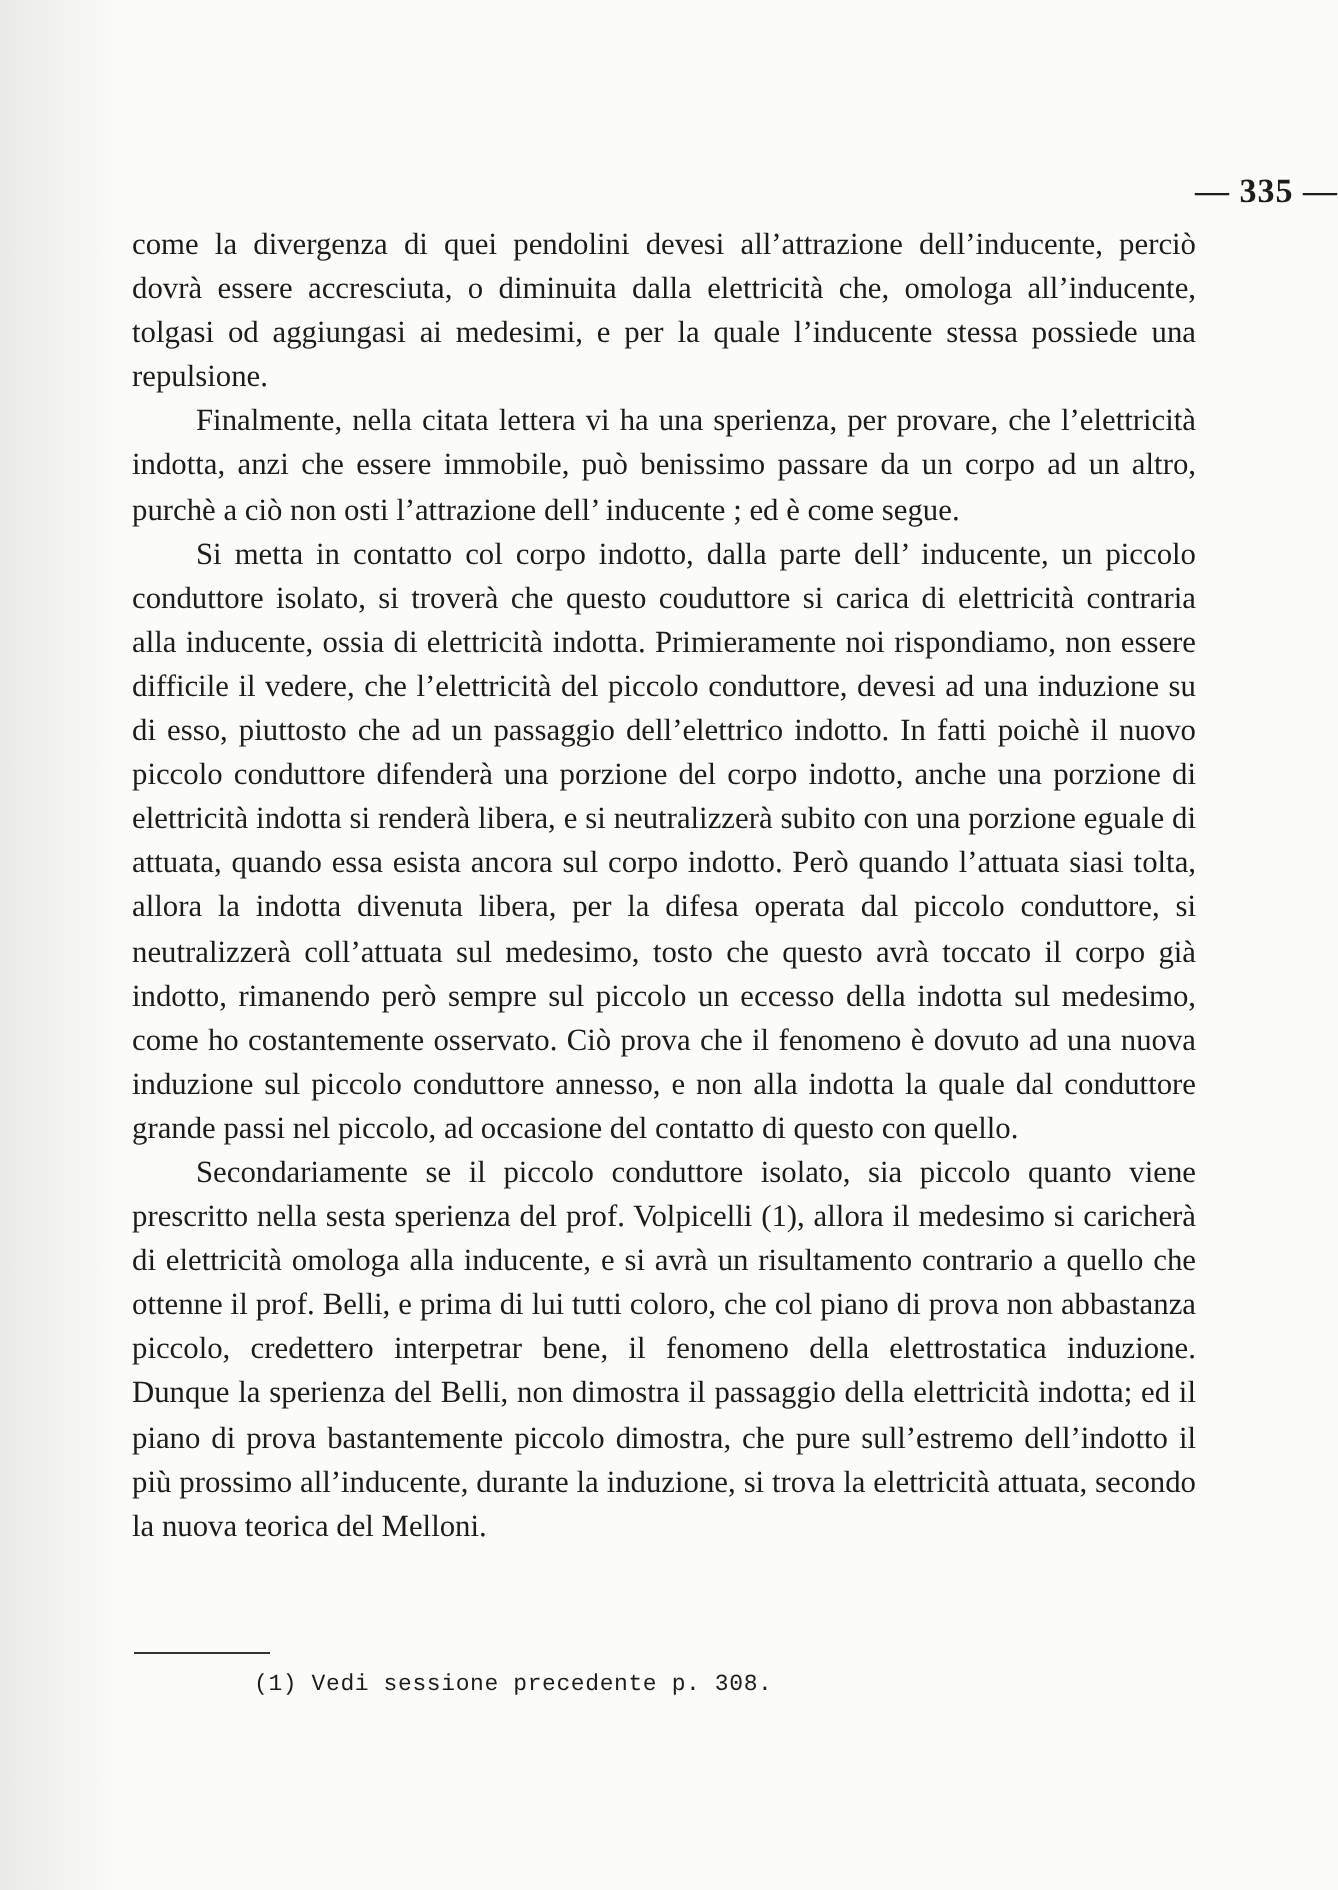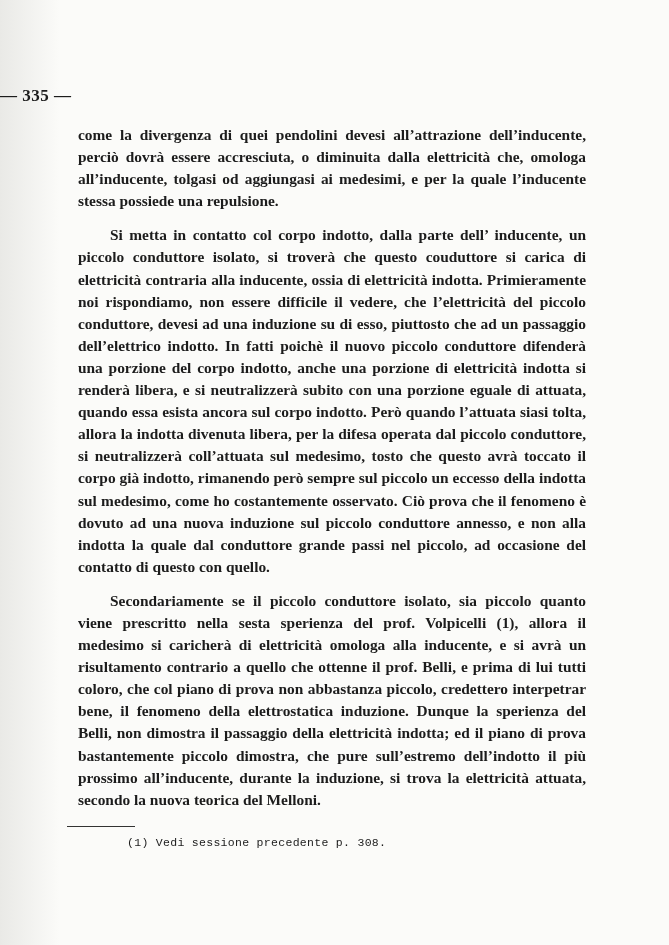--- a/index.html
+++ b/index.html
@@ -19,38 +19,37 @@
       position: absolute;
       left: 0; top: 0;
       width: 60px; height: 945px;
       background: linear-gradient(to right, rgba(200,200,195,0.35), rgba(255,255,255,0));
     }
     .page-number {
       position: absolute;
       top: 86px;
       left: 0;
       width: 669px;
-      text-align: left;
+      text-align: right;
       font-size: 17px;
       font-weight: bold;
       letter-spacing: 0.5px;
     }
     .body-text {
       position: absolute;
       top: 112px;
       left: 66px;
       width: 532px;
       font-size: 15.4px;
       line-height: 22.1px;
       text-align: justify;
     }
     .body-text p {
-      margin: 12px;
+      margin: 0;
       text-indent: 0;
-      font-weight: bold;
     }
     .body-text p.indent {
       text-indent: 32px;
     }
     .footnote-rule {
       position: absolute;
       top: 826px;
       left: 67px;
       width: 68px;
       height: 0;
@@ -67,18 +66,19 @@
   </style>
 </head>
 <body>
 
 <div class="page-shade"></div>
 
 <div class="page-number">— 335 —</div>
 
 <div class="body-text">
   <p>come la divergenza di quei pendolini devesi all’attrazione dell’inducente, perciò dovrà essere accresciuta, o diminuita dalla elettricità che, omologa all’inducente, tolgasi od aggiungasi ai medesimi, e per la quale l’inducente stessa possiede una repulsione.</p>
+  <p class="indent">Finalmente, nella citata lettera vi ha una sperienza, per provare, che l’elettricità indotta, anzi che essere immobile, può benissimo passare da un corpo ad un altro, purchè a ciò non osti l’attrazione dell’ inducente ; ed è come segue.</p>
   <p class="indent">Si metta in contatto col corpo indotto, dalla parte dell’ inducente, un piccolo conduttore isolato, si troverà che questo couduttore si carica di elettricità contraria alla inducente, ossia di elettricità indotta. Primieramente noi rispondiamo, non essere difficile il vedere, che l’elettricità del piccolo conduttore, devesi ad una induzione su di esso, piuttosto che ad un passaggio dell’elettrico indotto. In fatti poichè il nuovo piccolo conduttore difenderà una porzione del corpo indotto, anche una porzione di elettricità indotta si renderà libera, e si neutralizzerà subito con una porzione eguale di attuata, quando essa esista ancora sul corpo indotto. Però quando l’attuata siasi tolta, allora la indotta divenuta libera, per la difesa operata dal piccolo conduttore, si neutralizzerà coll’attuata sul medesimo, tosto che questo avrà toccato il corpo già indotto, rimanendo però sempre sul piccolo un eccesso della indotta sul medesimo, come ho costantemente osservato. Ciò prova che il fenomeno è dovuto ad una nuova induzione sul piccolo conduttore annesso, e non alla indotta la quale dal conduttore grande passi nel piccolo, ad occasione del contatto di questo con quello.</p>
   <p class="indent">Secondariamente se il piccolo conduttore isolato, sia piccolo quanto viene prescritto nella sesta sperienza del prof. Volpicelli (1), allora il medesimo si caricherà di elettricità omologa alla inducente, e si avrà un risultamento contrario a quello che ottenne il prof. Belli, e prima di lui tutti coloro, che col piano di prova non abbastanza piccolo, credettero interpetrar bene, il fenomeno della elettrostatica induzione. Dunque la sperienza del Belli, non dimostra il passaggio della elettricità indotta; ed il piano di prova bastantemente piccolo dimostra, che pure sull’estremo dell’indotto il più prossimo all’inducente, durante la induzione, si trova la elettricità attuata, secondo la nuova teorica del Melloni.</p>
 </div>
 
 <div class="footnote-rule"></div>
 <div class="footnote">(1) Vedi sessione precedente p. 308.</div>
 
 </body></html>

